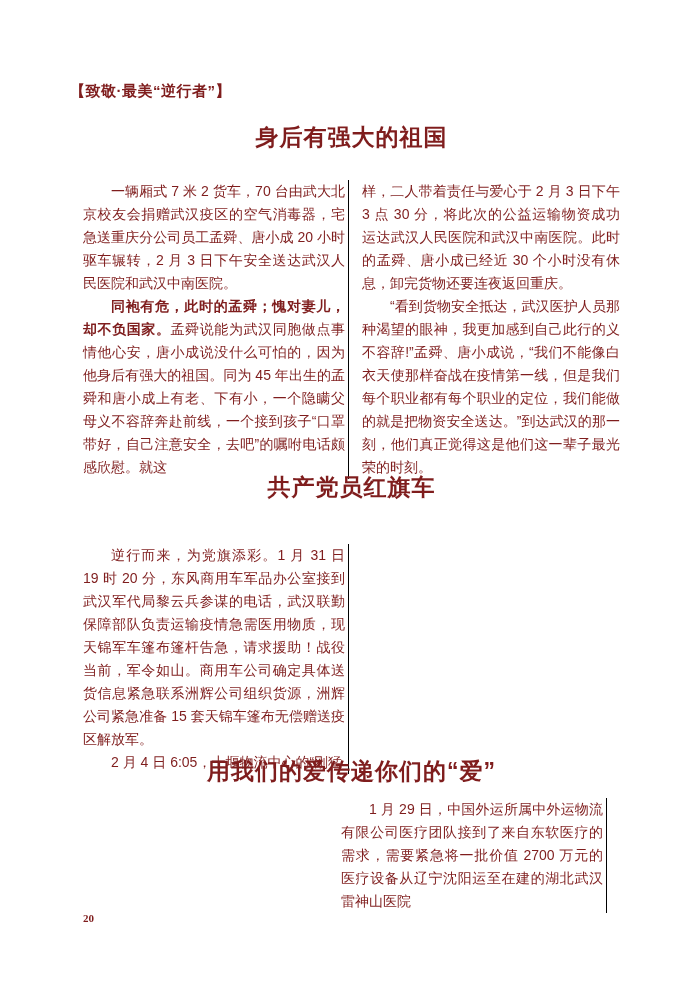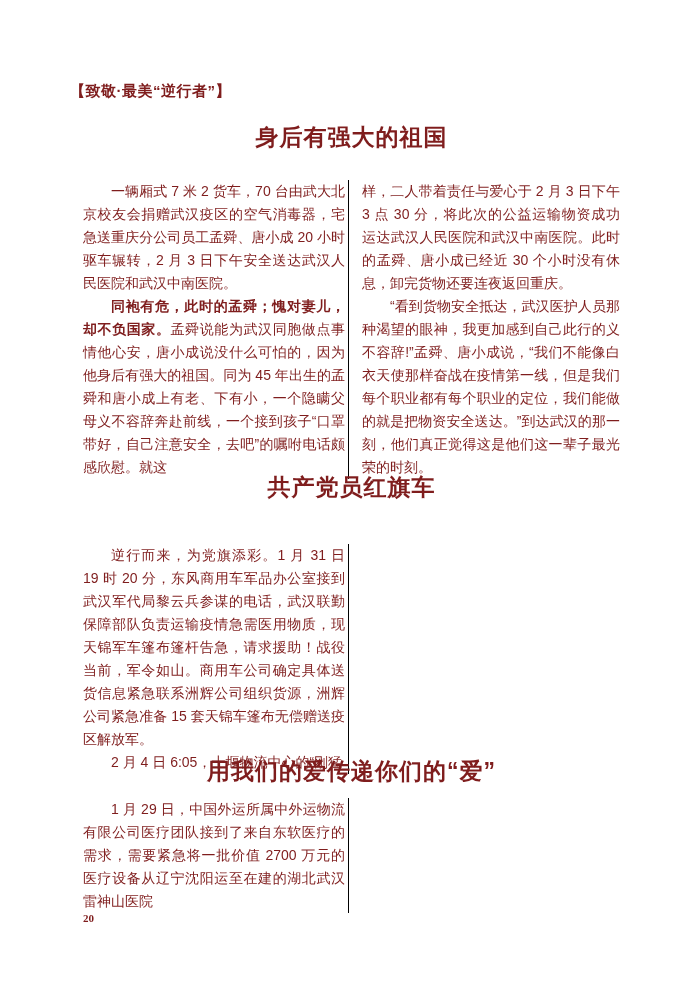--- a/index.html
+++ b/index.html
@@ -35,21 +35,21 @@
   .title-3 { top: 756px; }
   .cols {
     position: absolute;
     left: 83px;
     width: 537px;
     display: flex;
     align-items: stretch;
   }
   .cols-1 { top: 180px; }
   .cols-2 { top: 504px; margin-top: 40px; }
-  .cols-3 { top: 798px; }
+  .cols-3 { top: 798px; justify-content: flex-end; }
   .col-left  { width: 262px; }
   .col-right { width: 258px; }
   .col-divider {
     width: 1px;
     background: #000000;
     margin-left: 3px;
     margin-right: 13px;
     align-self: stretch;
   }
   .cols p {

